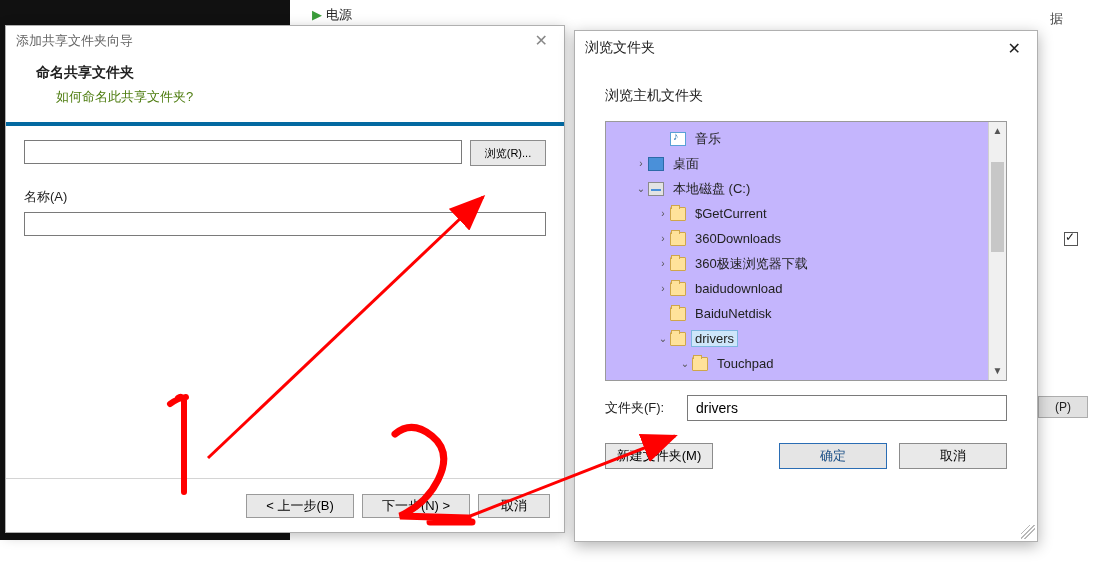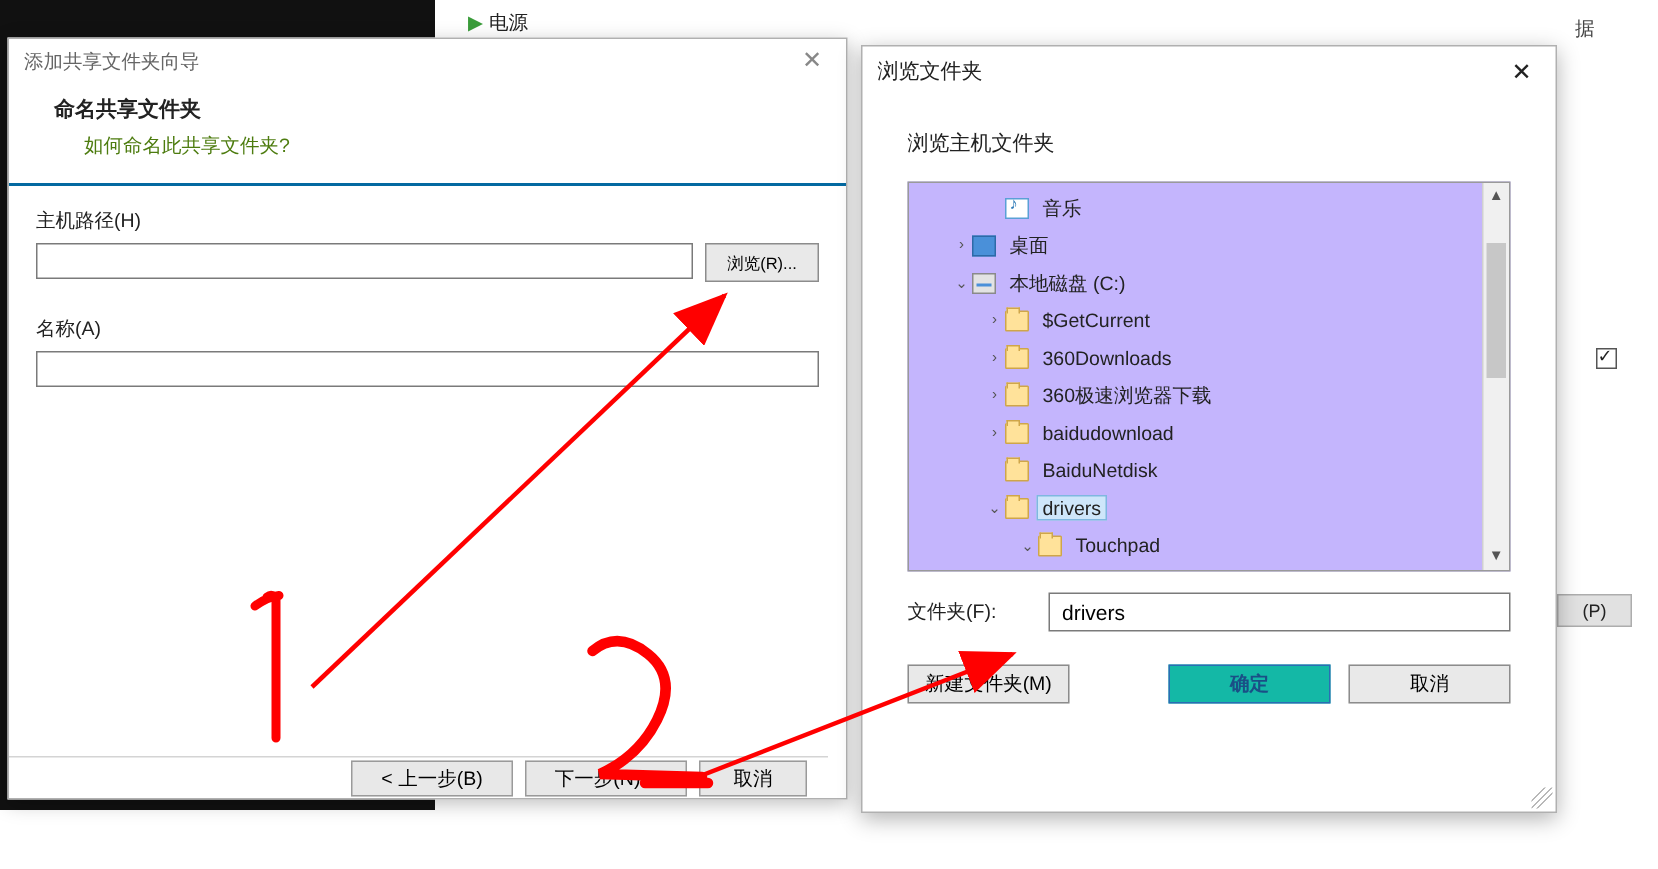--- a/index.html
+++ b/index.html
@@ -31,36 +31,36 @@
     width:560px; height:508px;
     background:#fff;
     border:1px solid #b0b0b0;
     box-shadow:0 3px 12px rgba(0,0,0,.25);
   }
   .wizard .titlebar {
     height:30px; line-height:30px; padding:0 10px; color:#666;
     display:flex; justify-content:space-between; align-items:center;
   }
   .wizard .titlebar .close-x { font-size:16px; color:#888; cursor:pointer; padding:0 6px;}
-  .wizard .header { padding:8px 30px 16px 30px; border-bottom:2px solid #0369a1; }
+  .wizard .header { padding:8px 30px 16px 30px; border-bottom:4px solid #0369a1; }
   .wizard .header .h-title { font-weight:700; font-size:14px; }
   .wizard .header .h-sub { margin-top:6px; padding-left:20px; font-size:13px; color:#4d7c0f;}
   .wizard .body { padding:14px 18px; }
   .wizard .field-label { margin-bottom:6px; }
   .wizard .text-input {
     width:100%; height:24px; border:1px solid #7a7a7a; background:#fff; padding:2px 5px;
   }
   .wizard .row-path { display:flex; gap:8px; align-items:flex-start; }
   .wizard .row-path .text-input { flex:1; }
   .wizard .browse-btn {
     width:76px; height:26px; border:1px solid #8c8c8c; background:#e9e9e9; cursor:pointer; font-size:11px;
   }
   .wizard .field-block { margin-bottom:22px; }
   .wizard .footer {
-    position:absolute; bottom:0; left:0; right:12px; height:28px;
+    position:absolute; bottom:0; left:0; right:0; height:54px;
     border-top:1px solid #d4d4d4; display:flex; justify-content:flex-end; align-items:center; gap:8px; padding:0 14px;
   }
   .wizard .footer button {
     min-width:108px; height:24px; border:1px solid #9a9a9a; background:#e8e8e8; cursor:pointer; font-size:13px;
   }
   .wizard .footer .cancel-btn { min-width:72px; }
 
   
   .browse {
     position:absolute;
@@ -90,26 +90,26 @@
   .tree-row .label { padding:0 4px; }
   .ico { width:16px; height:14px; display:inline-block; margin-right:5px; vertical-align:middle; position:relative;}
   .ico-folder { background:#ffe29a; border:1px solid #cfa64a; border-radius:1px;}
   .ico-folder::before { content:""; position:absolute; left:0; top:-3px; width:7px; height:3px; background:#ffe29a; border:1px solid #cfa64a; border-bottom:none;}
   .ico-music { background:#fff; border:1px solid #5aa0d6;}
   .ico-music::after{content:"♪"; position:absolute; left:2px; top:-3px; font-size:11px; color:#2e7ab8;}
   .ico-desktop { background:#4a90d9; border:1px solid #2d6aa8;}
   .ico-disk { background:#e3e3e3; border:1px solid #8a8a8a;}
   .ico-disk::after{content:""; position:absolute; left:2px; top:6px; right:2px; height:2px; background:#4a90d9;}
 
-  .browse .folder-row { display:flex; align-items:center; padding:14px 30px 10px 30px; gap:22px;}
+  .browse .folder-row { display:flex; align-items:center; padding:14px 30px 10px 30px; gap:10px;}
   .browse .folder-row .lbl { width:72px; }
   .browse .folder-row .finput { flex:1; height:26px; border:1px solid #7a7a7a; padding:2px 8px; font-size:14px;}
   .browse .btn-row { display:flex; justify-content:flex-end; gap:12px; padding:12px 30px 0 30px;}
   .browse .btn-row button { width:108px; height:26px; border:1px solid #8c8c8c; background:#e9e9e9; cursor:pointer; font-size:13px;}
-  .browse .btn-row .ok-btn { border:1px solid #2a6db4; color:#1a4f86; background:#14b8a6;font-weight:bold;}
+  .browse .btn-row .ok-btn { border:1px solid #2a6db4; color:#1a4f86; background:#e5e5e5;}
   .browse .resize-grip { position:absolute; right:2px; bottom:2px; width:14px; height:14px; background:
     linear-gradient(135deg, transparent 0 6px, #b8b8b8 6px 7px, transparent 7px 9px, #b8b8b8 9px 10px, transparent 10px 12px, #b8b8b8 12px 13px, transparent 13px);}
 
   
   .anno { position:absolute; inset:0; pointer-events:none; }
 </style>
 </head>
 <body>
 
 <div class="bg-left"></div>
@@ -124,21 +124,20 @@
   <div class="titlebar">
     <span>添加共享文件夹向导</span>
     <span class="close-x">✕</span>
   </div>
   <div class="header">
     <div class="h-title">命名共享文件夹</div>
     <div class="h-sub">如何命名此共享文件夹?</div>
   </div>
   <div class="body">
     <div class="field-block">
-      <div class="field-label">主机路径(H)</div>
       <div class="row-path">
         <input class="text-input" value="" style="">
         <button class="browse-btn">浏览(R)...</button>
       </div>
     </div>
     <div class="field-block">
       <div class="field-label">名称(A)</div>
       <input class="text-input" value="" style="">
     </div>
   </div>

